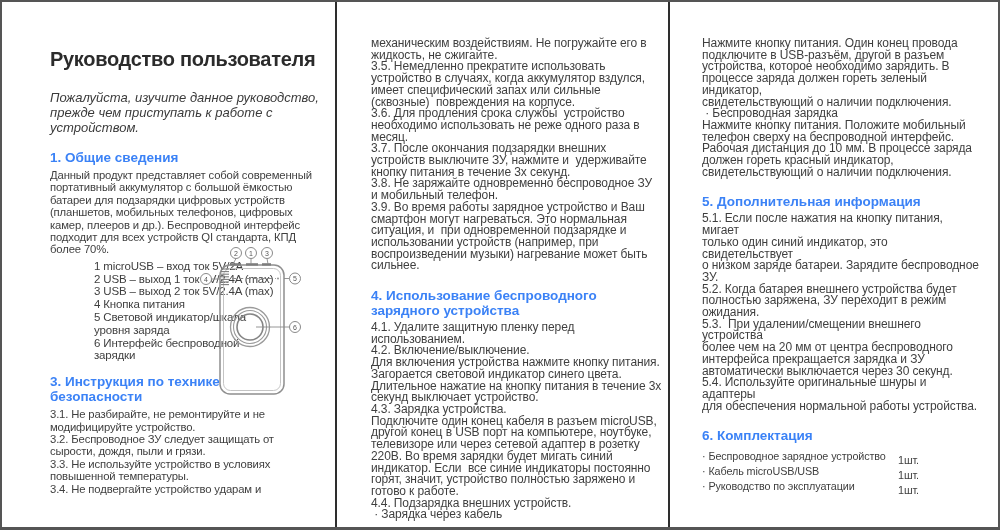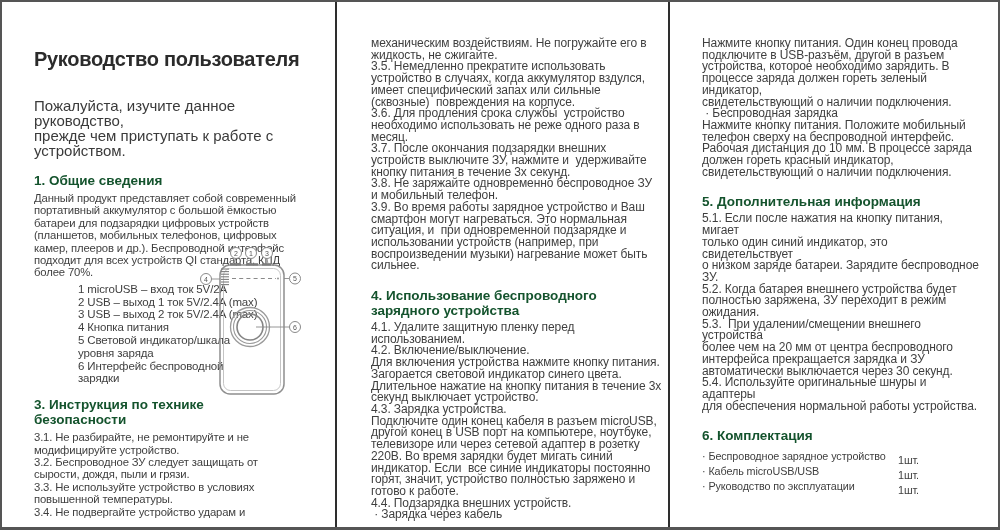--- a/index.html
+++ b/index.html
@@ -7,34 +7,34 @@
     position:relative; width:1000px; height:530px; background:#ffffff;
     box-sizing:border-box; border:2px solid #555; border-bottom-width:3px;
     font-family:"Liberation Sans","DejaVu Sans",sans-serif;
     color:#3f3f3f; overflow:hidden;
   }
   .divider { position:absolute; top:0; bottom:0; width:2px; background:#2e2e2e; }
   .divider.d1 { left:333px; }
   .divider.d2 { left:666px; }
 
   .col { position:absolute; top:36px; }
-  .col1 { left:32px;  width:288px; top:40px; }
+  .col1 { left:48px;  width:288px; top:40px; }
   .col2 { left:369px; width:296px; }
   .col3 { left:700px; width:278px; }
 
   .doc-title {
     font-size:20px; font-weight:bold; color:#2b2b2b;
     letter-spacing:-0.3px; white-space:nowrap; margin:6px 0 0 0;
   }
   .intro {
-    margin-top:27px; font-size:15px; line-height:15px;
-    white-space:pre-wrap; color:#3a3a3a;
+    margin-top:19px; font-size:13px; line-height:15px;
+    white-space:pre-wrap; color:#3a3a3a;font-style:italic;
   }
   .sec-heading {
-    font-size:13.5px; font-weight:bold; color:#14532d;
+    font-size:13.5px; font-weight:bold; color:#3b82f6;
     line-height:15px; white-space:pre-wrap; margin-top:15px;
   }
   .body-txt {
     font-size:11.3px; line-height:12.4px; letter-spacing:-0.15px;
     white-space:pre-wrap; margin-top:4px;
   }
   .col2 .body-txt, .col3 .body-txt {
     font-size:12px; line-height:11.7px; letter-spacing:-0.1px;
   }
   .col2 .sec-heading, .col3 .sec-heading { margin-top:16px; }

